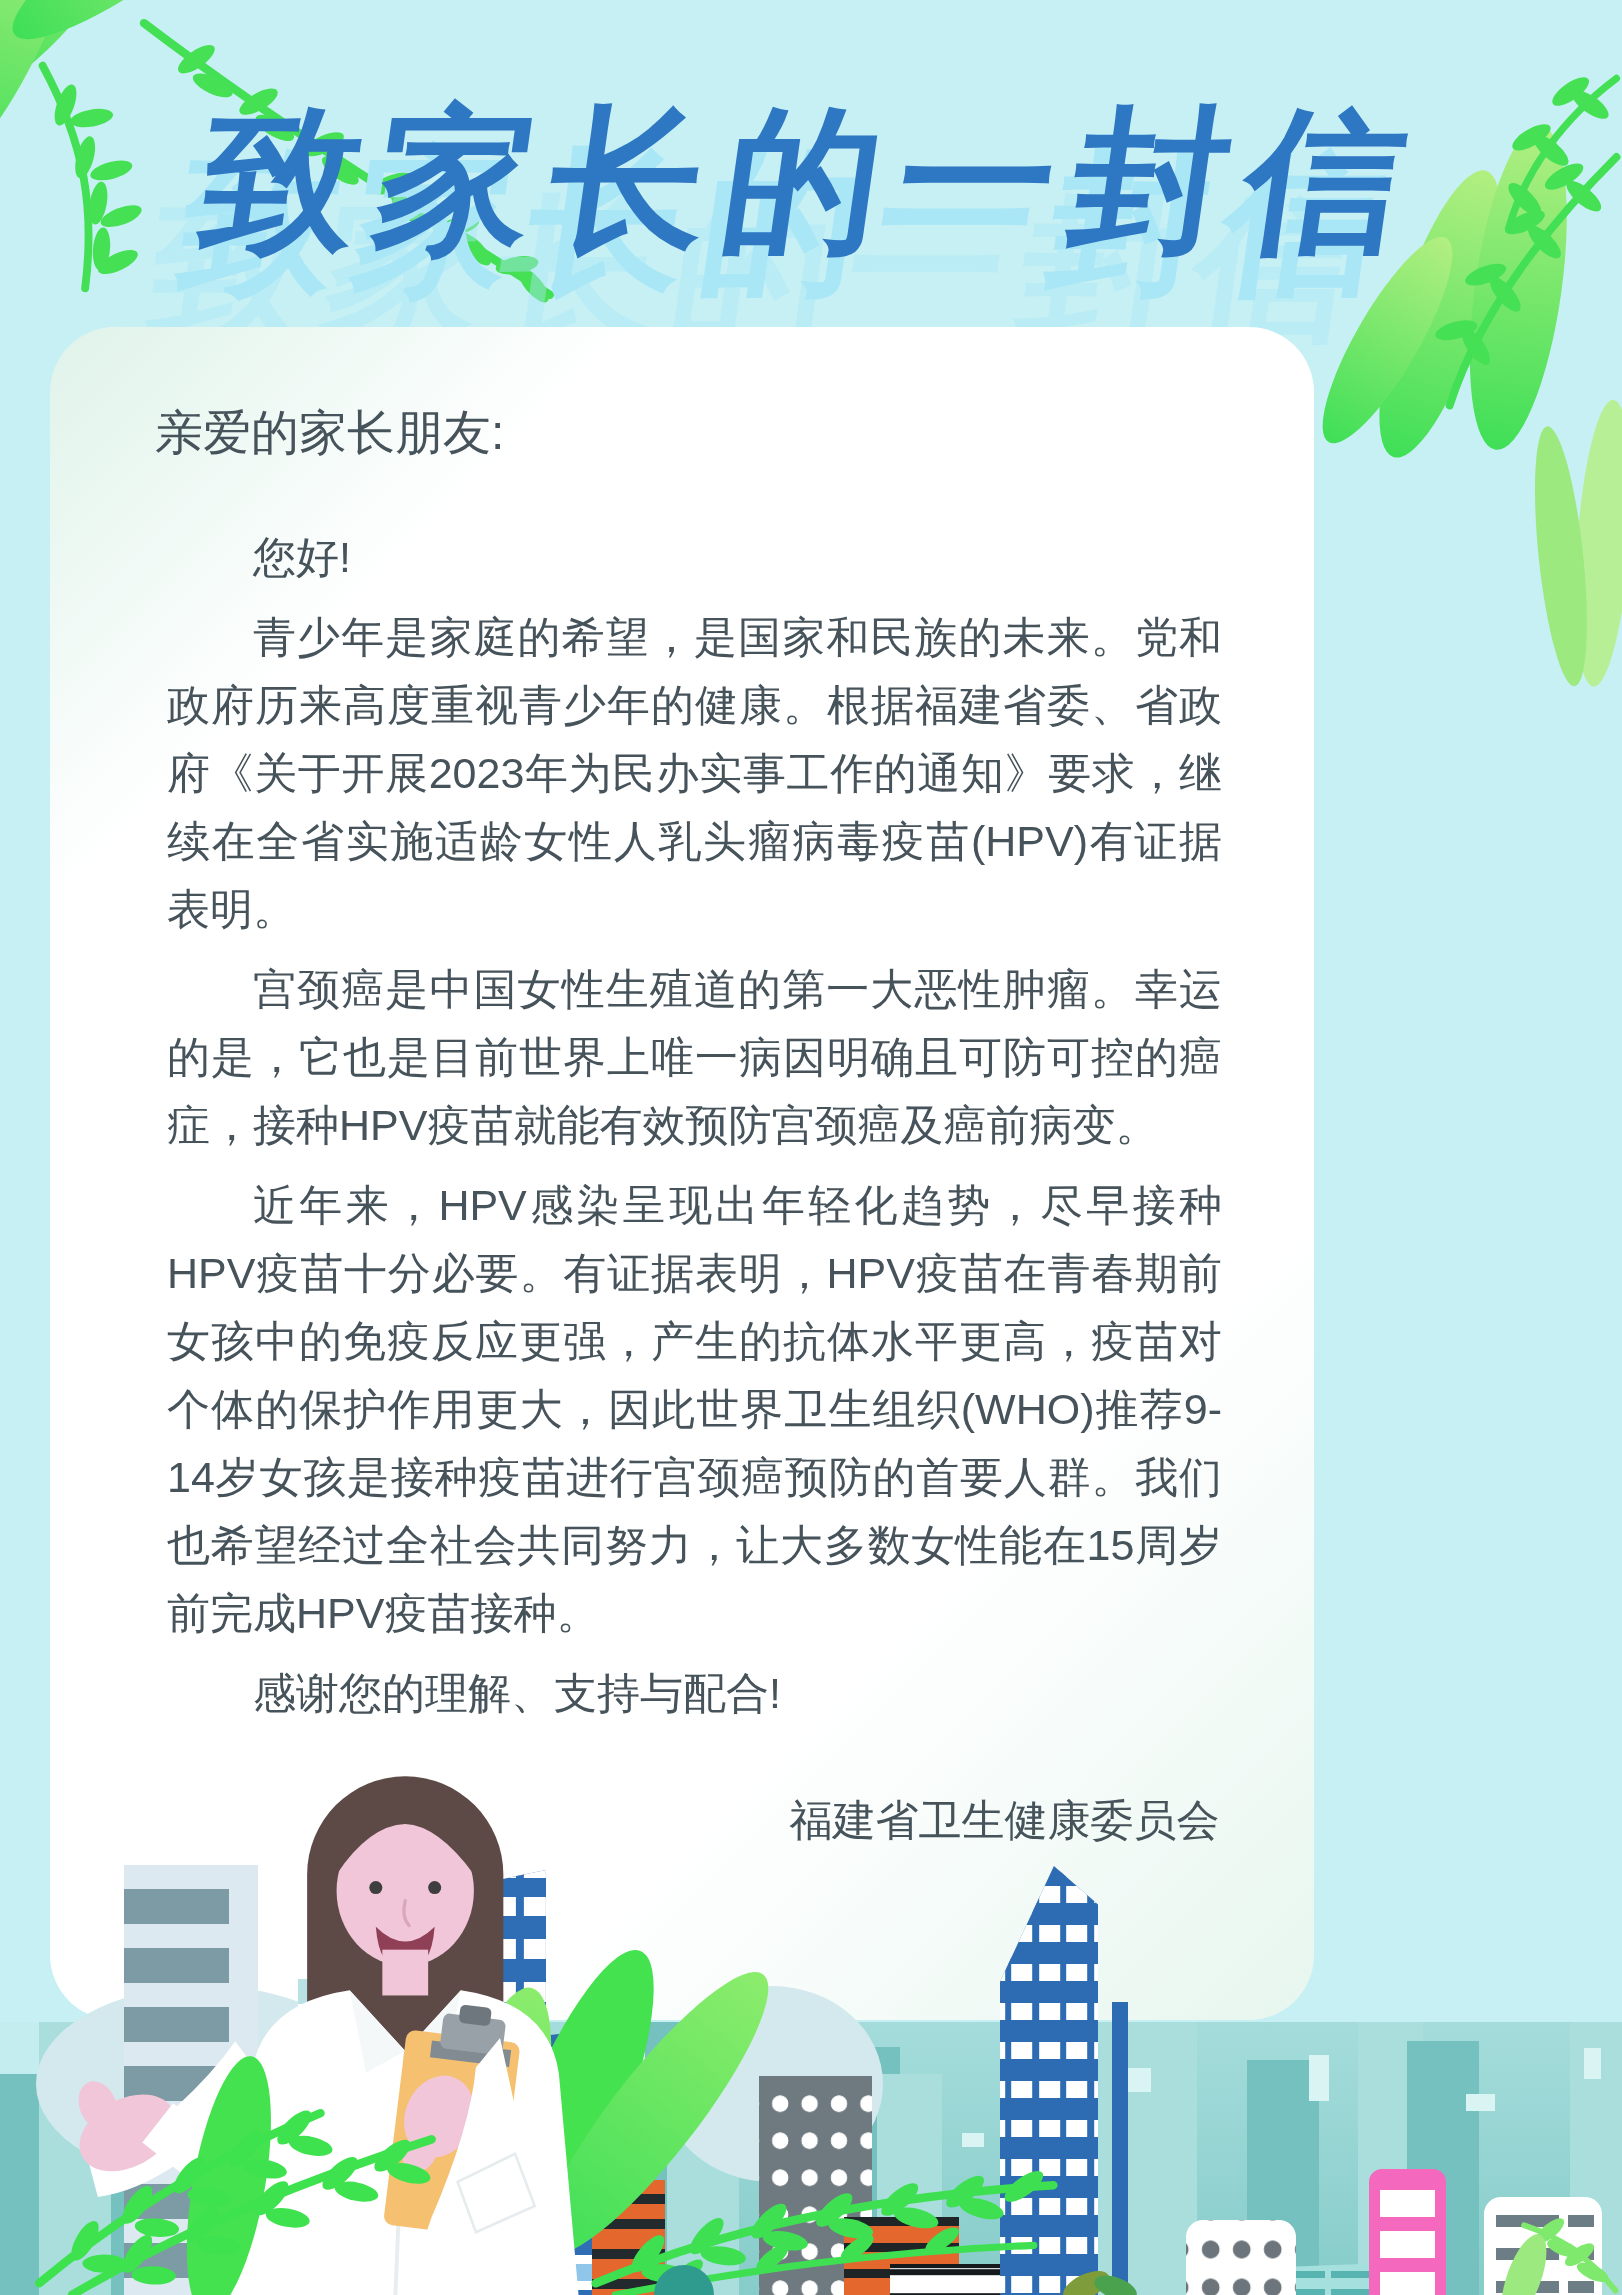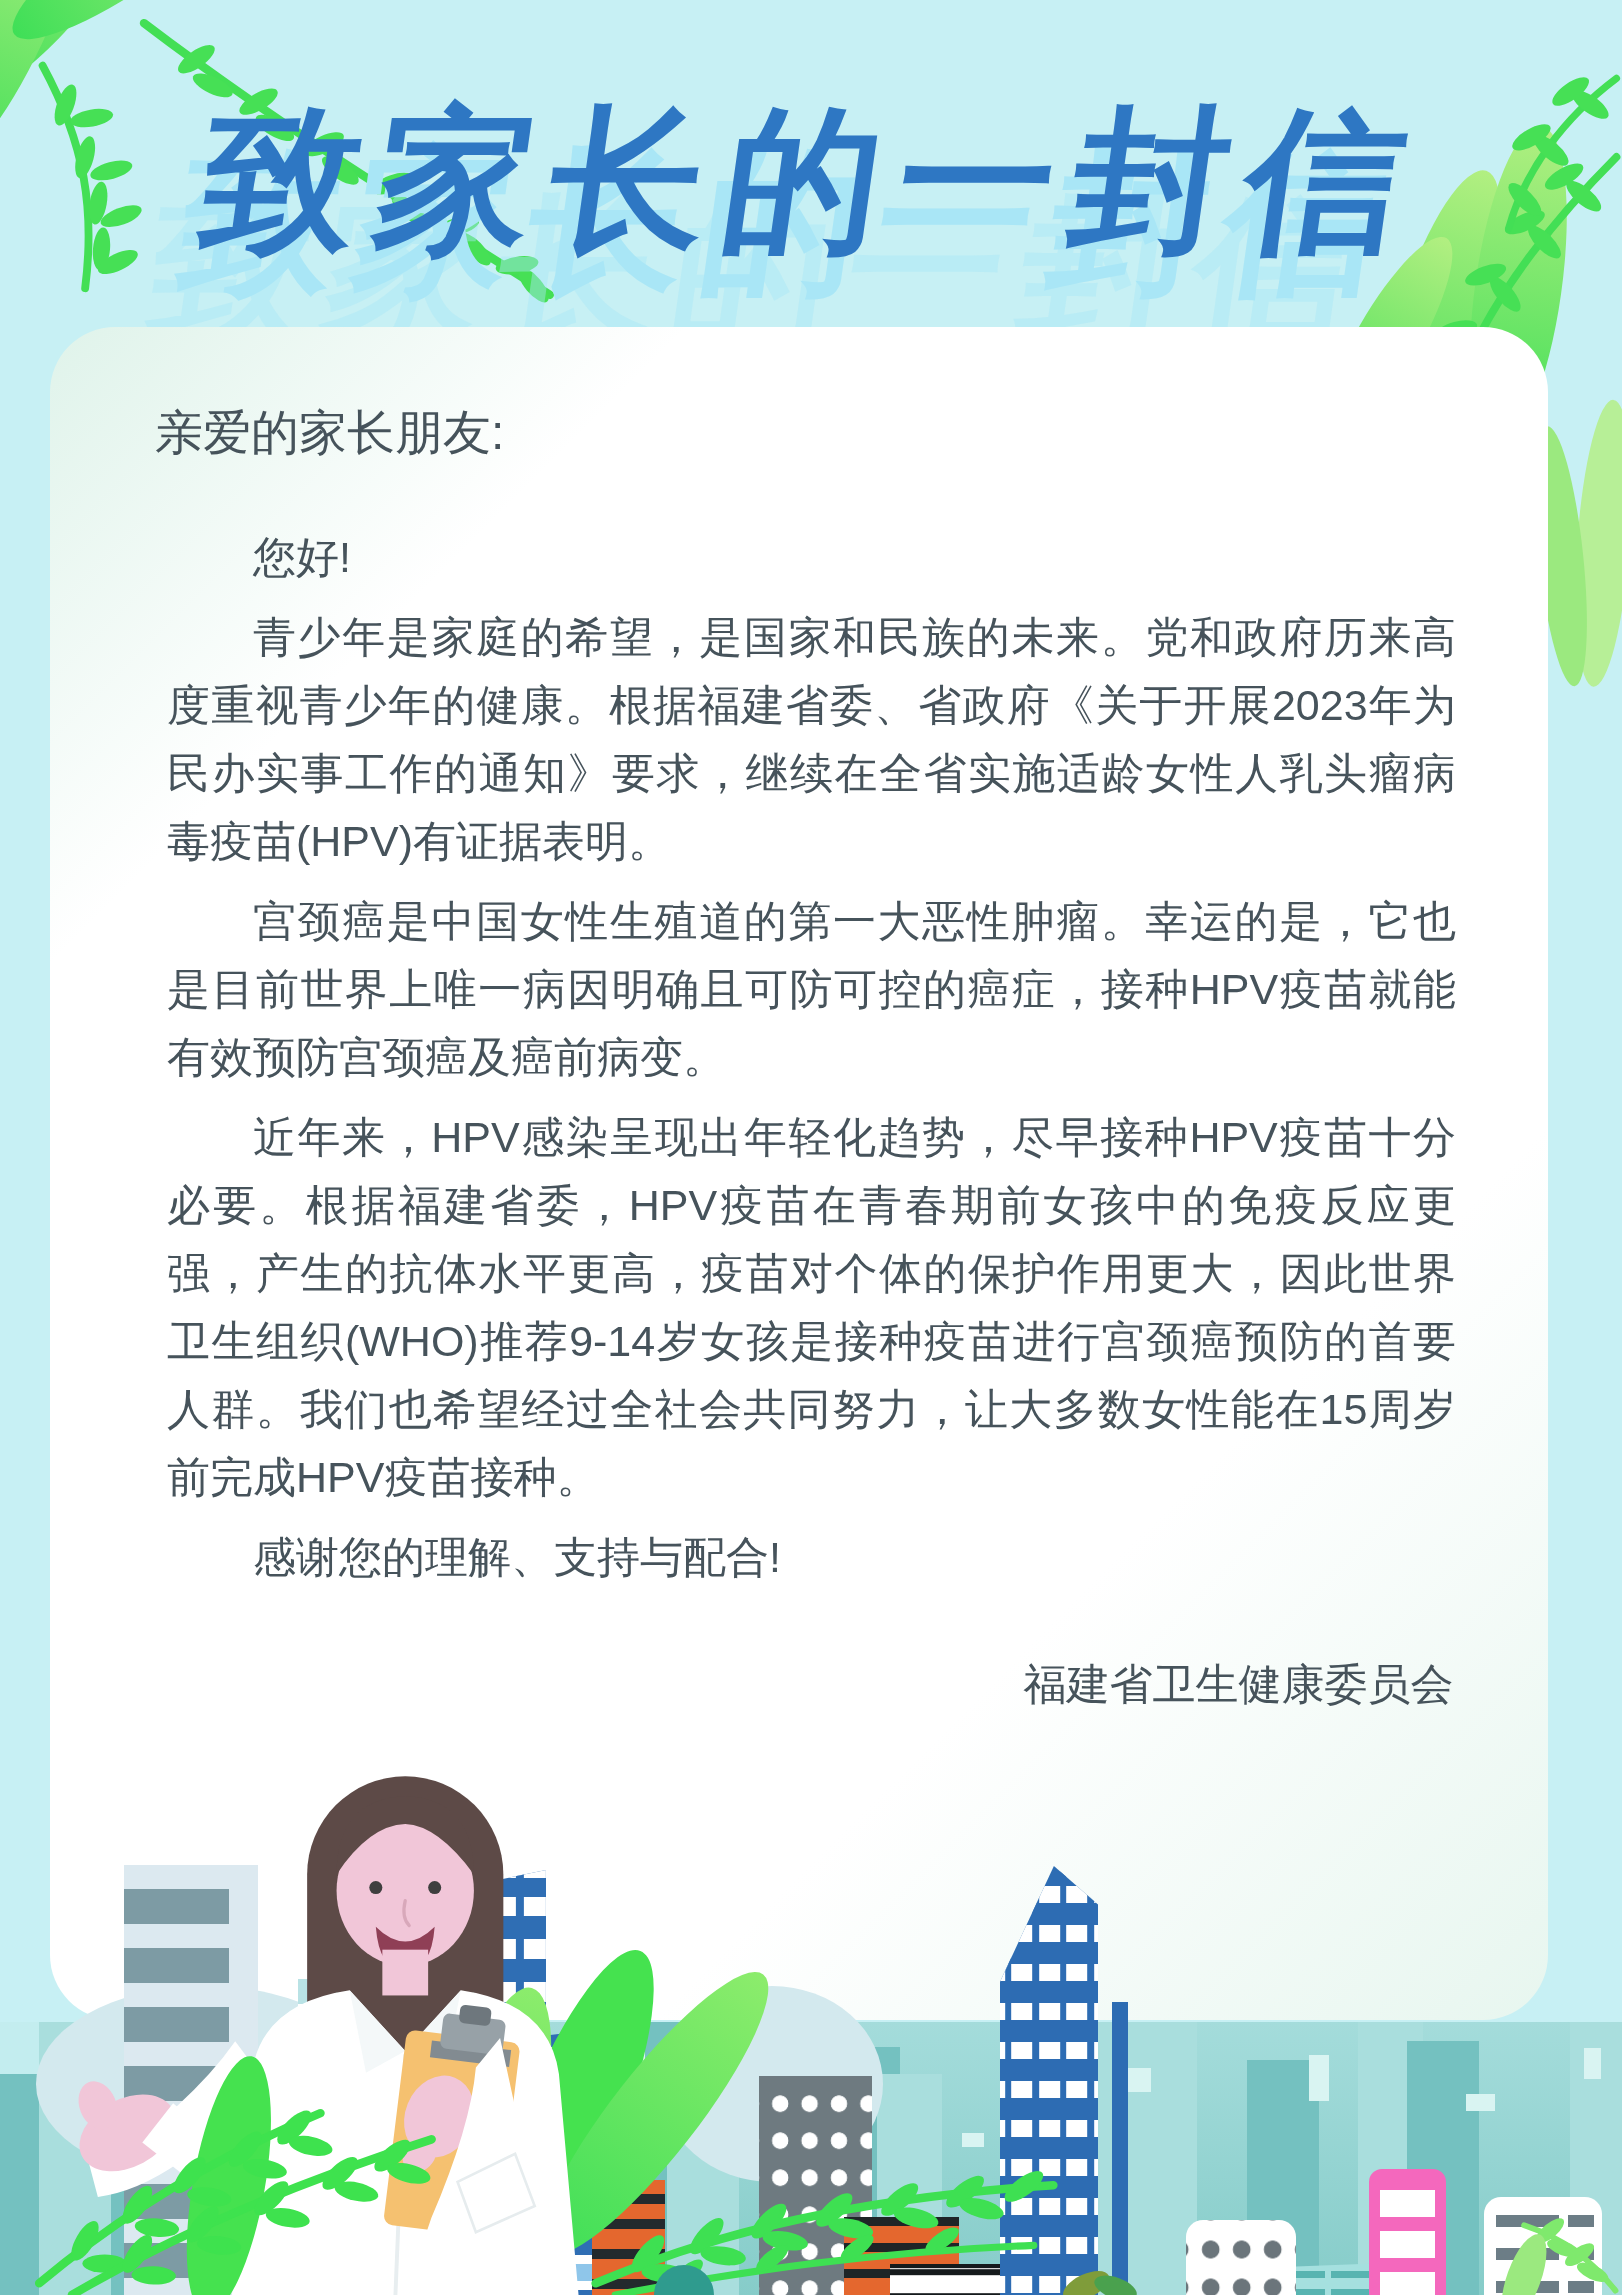--- a/index.html
+++ b/index.html
@@ -9,21 +9,21 @@
   svg{display:block;overflow:visible;}
 
   
   .title{position:absolute;left:0;top:77px;width:1623px;z-index:2;text-align:center;
     font-size:157px;font-weight:bold;letter-spacing:17px;color:#2e77c3;
     transform:skewX(-8deg);
     text-shadow:-15.7px 42px 0 #a9e6f6, -39px 89px 0 rgba(169,230,246,.45);
     white-space:nowrap;}
 
   
-  .card{position:absolute;left:50px;top:327px;width:1498px;height:1693px;z-index:3;
+  .card{position:absolute;left:50px;top:327px;width:1264px;height:1693px;z-index:3;
     border-radius:65px;
     background:linear-gradient(135deg,#dff3ea 0%,#ffffff 20%,#ffffff 72%,#e7f6ef 100%);
     box-sizing:border-box;padding:71px 80px 0 105px;color:#46535b;}
   .salutation{font-size:48px;line-height:69px;font-weight:500;}
   .body-text{margin-top:56px;font-size:43px;line-height:68px;text-align:justify;}
   .body-text p{margin:12px;text-indent:2em;}
   .signature{margin-top:65px;padding-right:14.4px;text-align:right;font-size:43px;}
 
   
   .scene{position:absolute;inset:0;z-index:4;pointer-events:none;}
@@ -160,21 +160,21 @@
   </svg>
 
   <div class="title">致家长的一封信</div>
 
   <div class="card">
     <div class="salutation">亲爱的家长朋友:</div>
     <div class="body-text">
       <p>您好!</p>
       <p>青少年是家庭的希望，是国家和民族的未来。党和政府历来高度重视青少年的健康。根据福建省委、省政府《关于开展2023年为民办实事工作的通知》要求，继续在全省实施适龄女性人乳头瘤病毒疫苗(HPV)有证据表明。</p>
       <p>宫颈癌是中国女性生殖道的第一大恶性肿瘤。幸运的是，它也是目前世界上唯一病因明确且可防可控的癌症，接种HPV疫苗就能有效预防宫颈癌及癌前病变。</p>
-      <p>近年来，HPV感染呈现出年轻化趋势，尽早接种HPV疫苗十分必要。根据福建省委，HPV疫苗在青春期前女孩中的免疫反应更强，产生的抗体水平更高，疫苗对个体的保护作用更大，因此世界卫生组织(WHO)推荐9-14岁女孩是接种疫苗进行宫颈癌预防的首要人群。我们也希望经过全社会共同努力，让大多数女性能在15周岁前完成HPV疫苗接种。</p>
+      <p>近年来，HPV感染呈现出年轻化趋势，尽早接种HPV疫苗十分必要。有证据表明，HPV疫苗在青春期前女孩中的免疫反应更强，产生的抗体水平更高，疫苗对个体的保护作用更大，因此世界卫生组织(WHO)推荐9-14岁女孩是接种疫苗进行宫颈癌预防的首要人群。我们也希望经过全社会共同努力，让大多数女性能在15周岁前完成HPV疫苗接种。</p>
       <p>感谢您的理解、支持与配合!</p>
     </div>
     <div class="signature">福建省卫生健康委员会</div>
   </div>
 
   <div class="scene">
 
     <div class="city-band">
       <div class="pale-left"></div>
       <div class="sil silB" style="left:0;width:85px;height:222px"></div>

